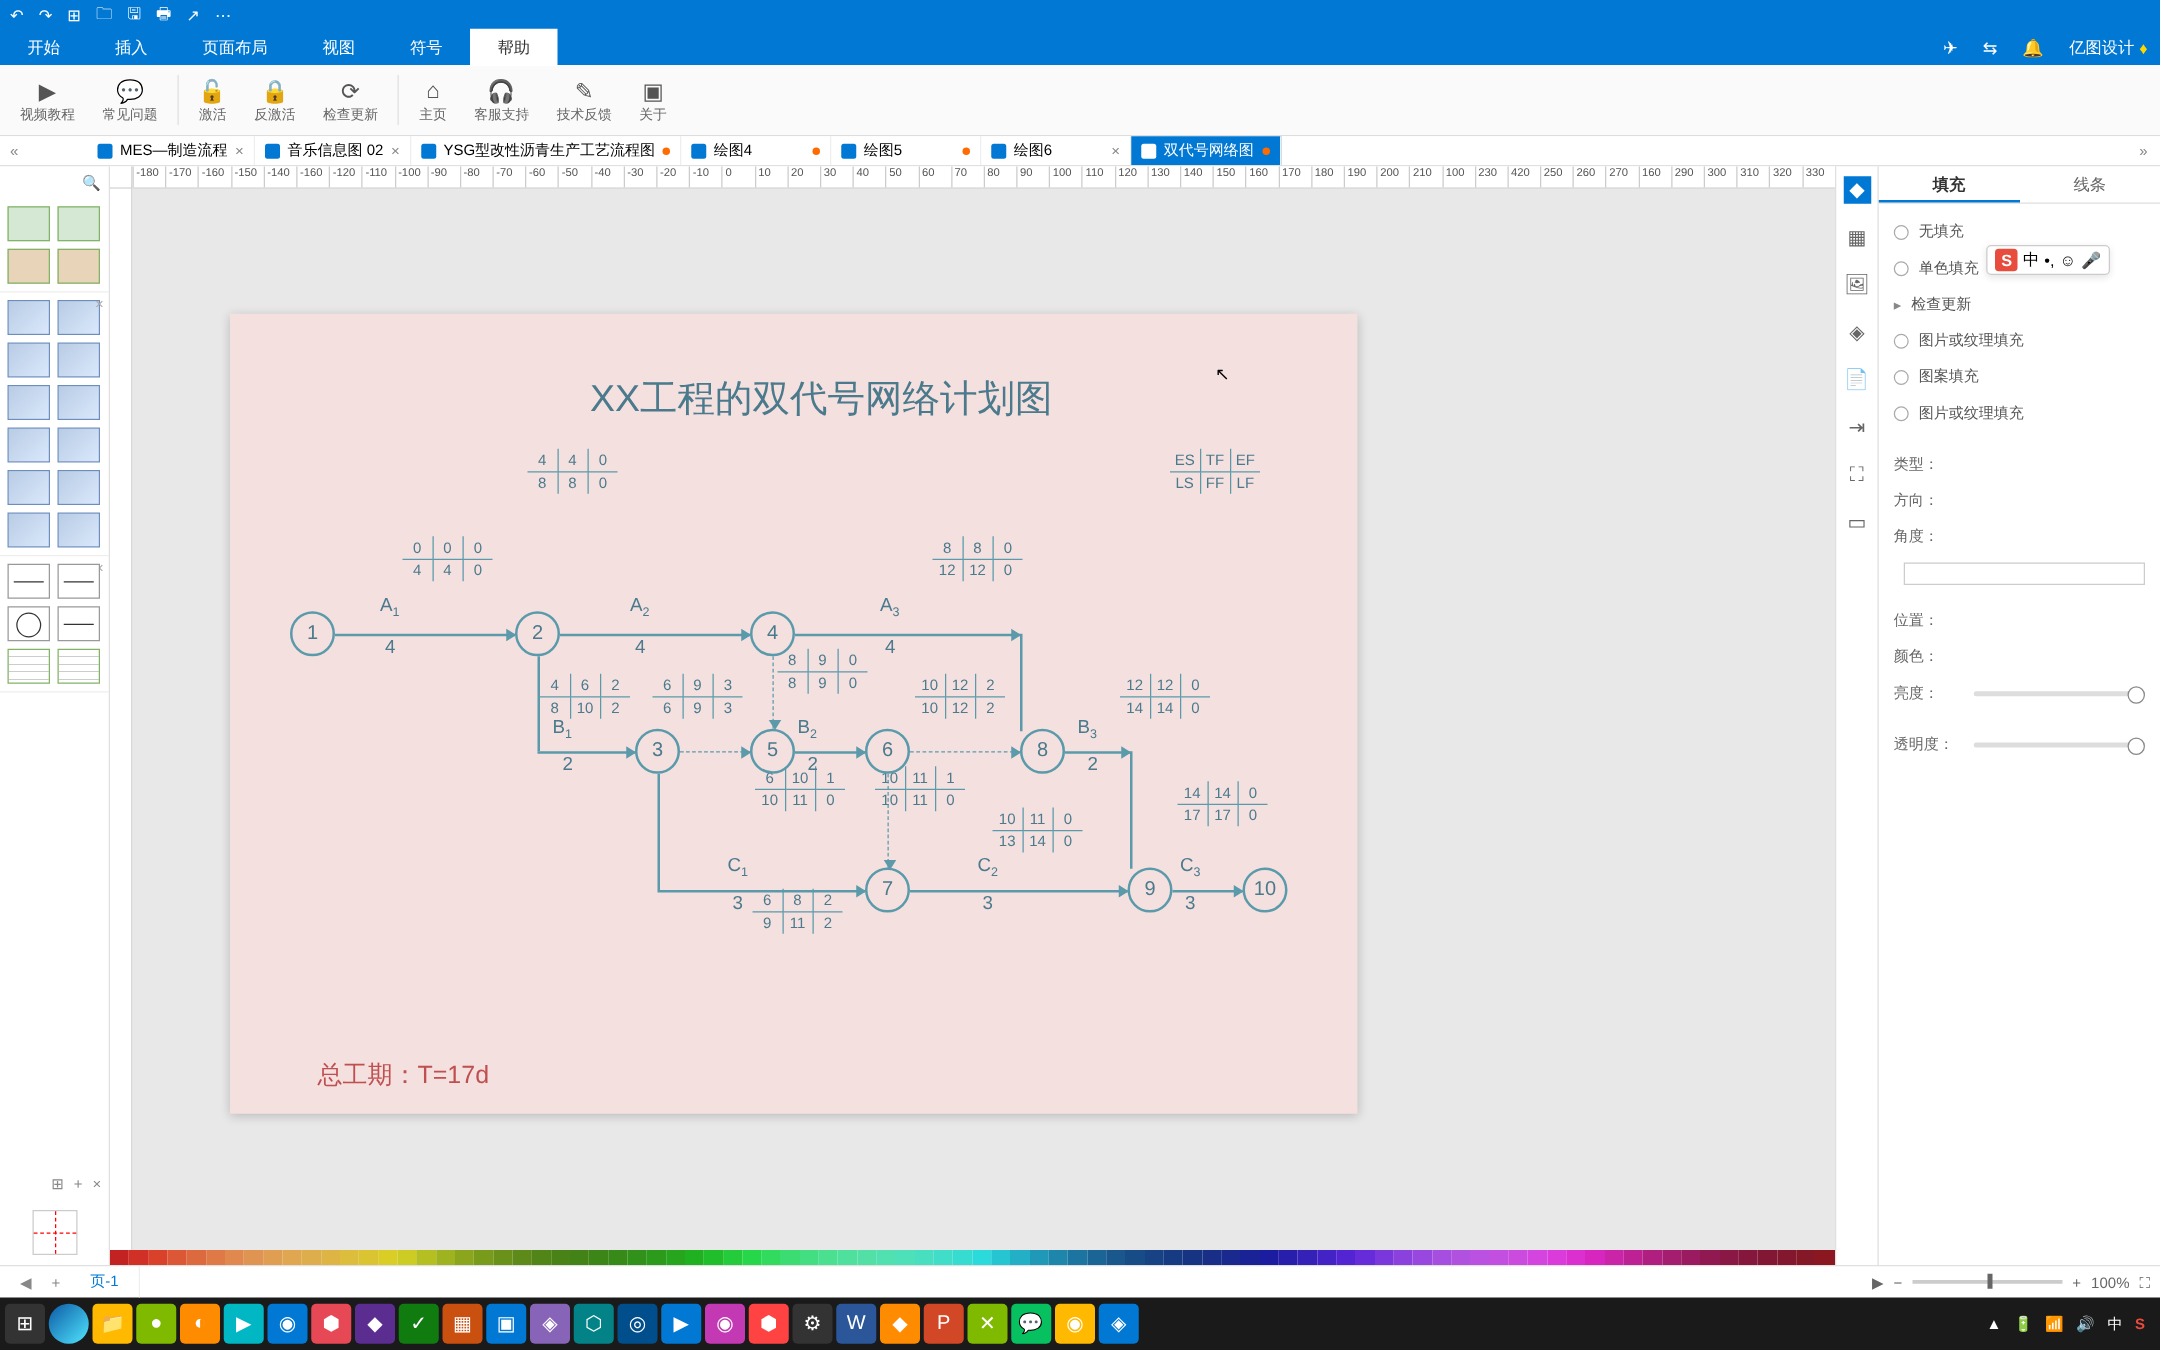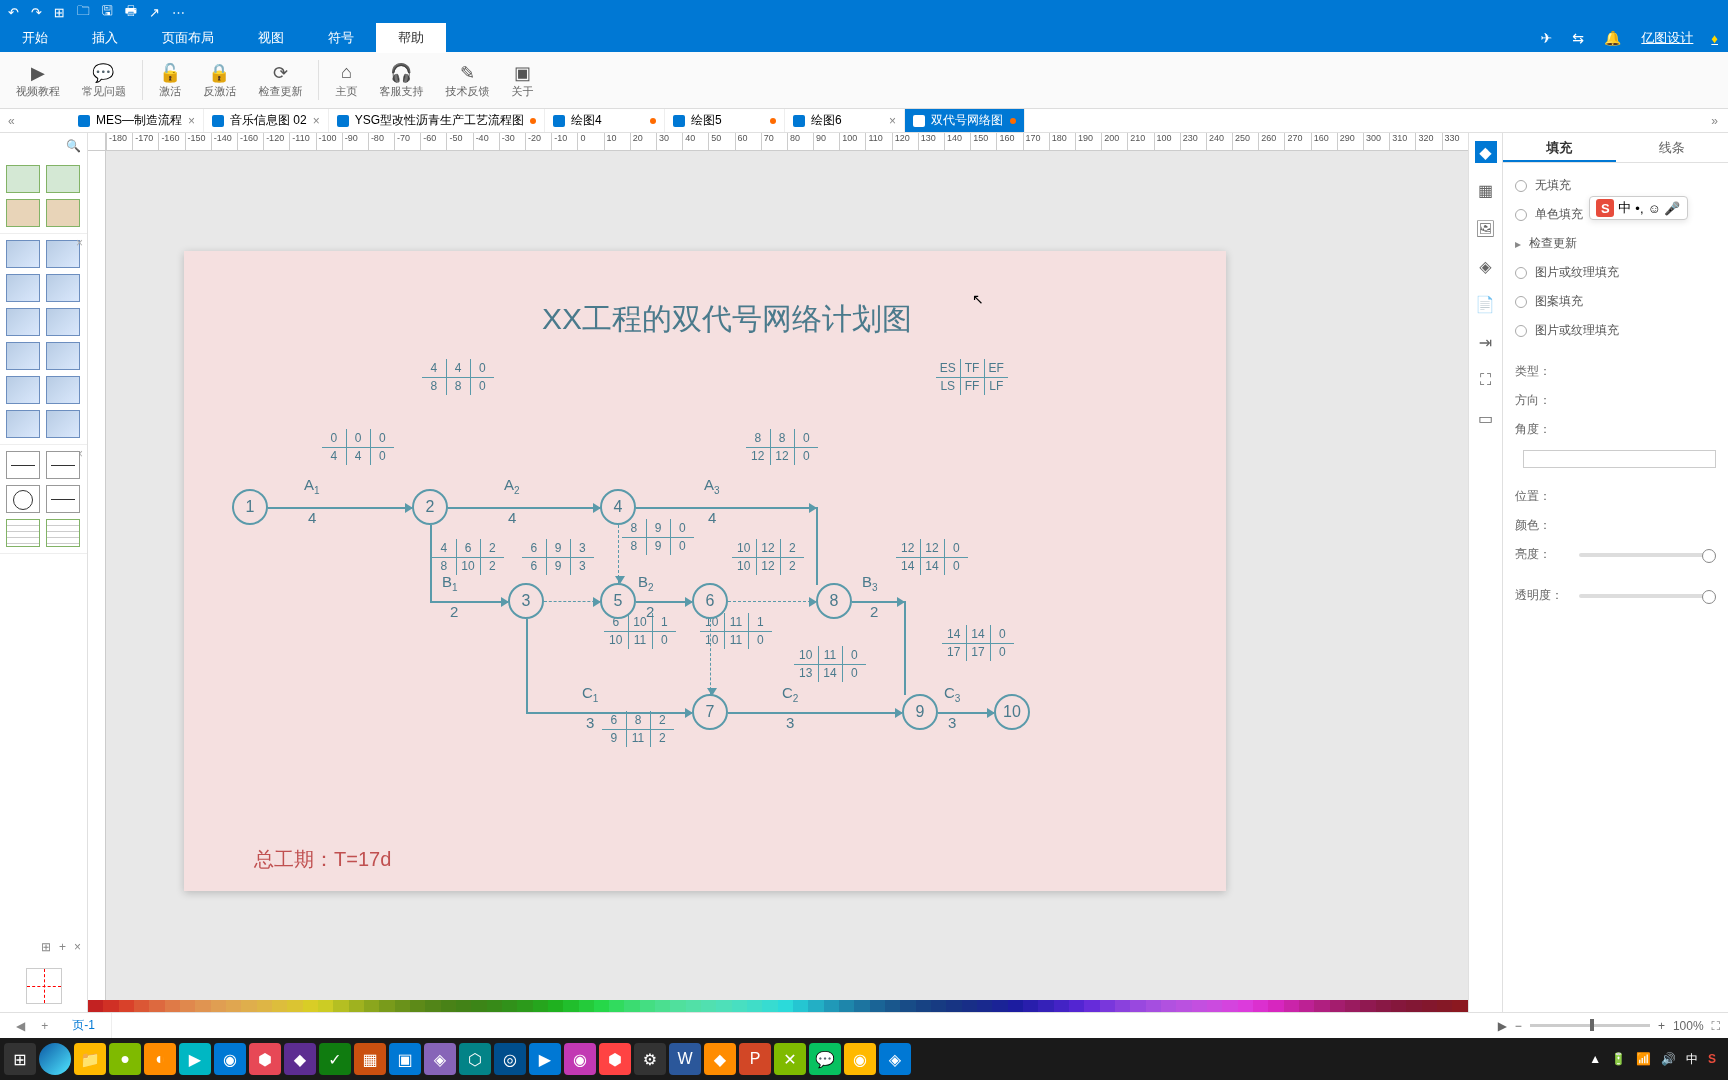--- a/index.html
+++ b/index.html
@@ -8,21 +8,21 @@
 
 .title-bar { height: 24px; background: #0078d4; display: flex; align-items: center; padding: 0 8px; gap: 12px; }
 .title-bar .icon { color: #fff; font-size: 13px; cursor: pointer; }
 
 
 .menu-bar { height: 28px; background: #0078d4; display: flex; align-items: center; }
 .menu-bar .menu-item { color: #fff; padding: 6px 22px; cursor: pointer; font-size: 13px; }
 .menu-bar .menu-item.active { background: #fff; color: #333; }
 .menu-bar .spacer { flex: 1; }
 .menu-bar .right-icon { color: #fff; padding: 0 10px; cursor: pointer; font-size: 14px; }
-.menu-bar .brand { color: #fff; padding: 0 10px; font-size: 13px; display: flex; align-items: center; gap: 18px; text-decoration: underline; }
+.menu-bar .brand { color: #fff; padding: 0 10px; font-size: 13px; display: flex; align-items: center; gap: 4px; }
 .diamond { color: #ffd700; }
 
 
 .ribbon { height: 57px; background: #fafafa; border-bottom: 1px solid #ddd; display: flex; align-items: center; padding: 0 6px; gap: 2px; }
 .ribbon-btn { display: flex; flex-direction: column; align-items: center; padding: 4px 10px; cursor: pointer; }
 .ribbon-btn .ricon { font-size: 18px; color: #555; height: 22px; display: flex; align-items: center; }
 .ribbon-btn .rlabel { font-size: 11px; color: #666; }
 .ribbon-sep { width: 1px; height: 40px; background: #e0e0e0; margin: 0 4px; }
 
 
@@ -56,21 +56,21 @@
 .crosshair::before { content:""; position:absolute; left:50%; top:0; bottom:0; border-left:1px dashed #f00;}
 .crosshair::after { content:""; position:absolute; top:50%; left:0; right:0; border-top:1px dashed #f00;}
 
 
 .canvas-area { flex: 1; background: #f5f5f5; position: relative; overflow: hidden; }
 .ruler-h { position: absolute; top: 0; left: 18px; right: 0; height: 18px; background: #fff; border-bottom: 1px solid #ccc; display: flex; font-size: 9px; color: #555; }
 .ruler-h span { border-left: 1px solid #ccc; padding: 0 2px; width: 30px; }
 .ruler-v { position: absolute; top: 18px; left: 0; width: 18px; bottom: 0; background: #fff; border-right: 1px solid #ccc; }
 .ruler-corner { position: absolute; top: 0; left: 0; width: 18px; height: 18px; background: #fff; border-right: 1px solid #ccc; border-bottom: 1px solid #ccc; }
 .canvas-scroll { position: absolute; top: 18px; left: 18px; right: 0; bottom: 12px; overflow: hidden; background: #e8e8e8; }
-.page { position: absolute; left: 78px; top: 100px; width: 1042px; height: 640px; background: #f5e0e0; box-shadow: 0 2px 8px rgba(0,0,0,0.2); padding-left: 44px; }
+.page { position: absolute; left: 78px; top: 100px; width: 902px; height: 640px; background: #f5e0e0; box-shadow: 0 2px 8px rgba(0,0,0,0.2); padding-left: 44px; }
 .page-title { text-align: center; font-size: 30px; color: #4a7a8c; padding-top: 48px; }
 
 
 .node { position: absolute; width: 36px; height: 36px; border: 2px solid #5a9aaa; border-radius: 50%; background: #f5e0e0; display: flex; align-items: center; justify-content: center; font-size: 16px; color: #4a7a8c; }
 .edge-h { position: absolute; height: 1.5px; background: #5a9aaa; }
 .edge-h::after { content: ""; position: absolute; right: -1px; top: -4px; border-left: 8px solid #5a9aaa; border-top: 5px solid transparent; border-bottom: 5px solid transparent; }
 .edge-v { position: absolute; width: 1.5px; background: #5a9aaa; }
 .edge-dash-h { position: absolute; height: 0; border-top: 1.5px dashed #5a9aaa; }
 .edge-dash-h::after { content: ""; position: absolute; right: -1px; top: -5px; border-left: 8px solid #5a9aaa; border-top: 5px solid transparent; border-bottom: 5px solid transparent; }
 .edge-dash-v { position: absolute; width: 0; border-left: 1.5px dashed #5a9aaa; }
@@ -322,21 +322,21 @@
         <span>140</span>
         <span>150</span>
         <span>160</span>
         <span>170</span>
         <span>180</span>
         <span>190</span>
         <span>200</span>
         <span>210</span>
         <span>100</span>
         <span>230</span>
-        <span>240</span>
+        <span>420</span>
         <span>250</span>
         <span>260</span>
         <span>270</span>
         <span>160</span>
         <span>290</span>
         <span>300</span>
         <span>310</span>
         <span>320</span>
         <span>330</span>
       </div>

